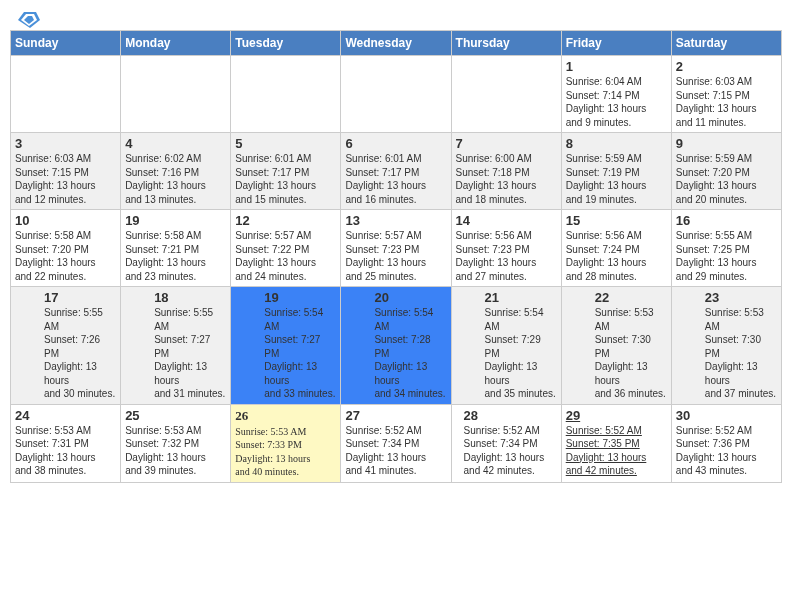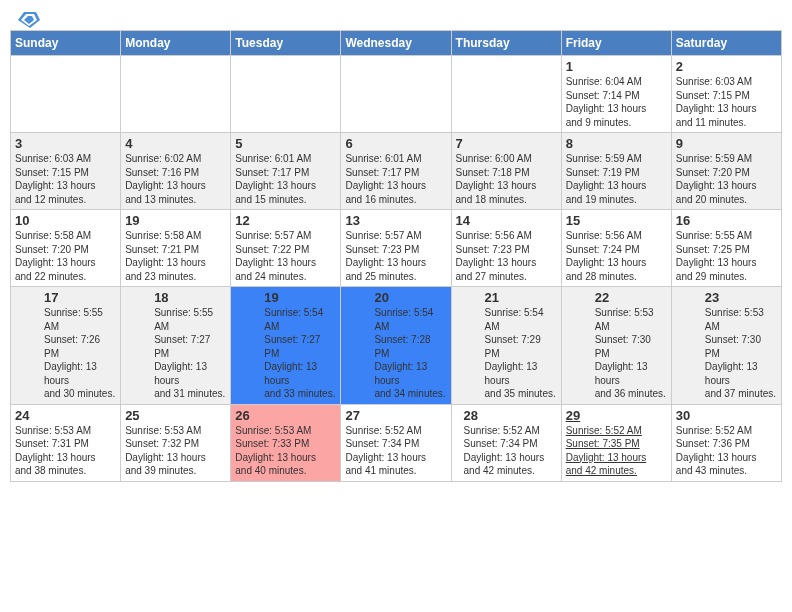--- a/index.html
+++ b/index.html
@@ -246,21 +246,21 @@
 Daylight: 13 hours
 and 38 minutes.</div>
         </td>
         <td style="background: rgb(255, 255, 255);">
           <span class="day-num">25</span>
           <div class="day-info" style="white-space: pre-line;">Sunrise: 5:53 AM
 Sunset: 7:32 PM
 Daylight: 13 hours
 and 39 minutes.</div>
         </td>
-        <td style="background: #fca5a5;">
+        <td style="background: #fef9c3; font-family: Liberation Serif, serif;">
           <span class="day-num">26</span>
           <div class="day-info" style="white-space: pre-line;">Sunrise: 5:53 AM
 Sunset: 7:33 PM
 Daylight: 13 hours
 and 40 minutes.</div>
         </td>
         <td style="background: rgb(255, 255, 255);">
           <span class="day-num">27</span>
           <div class="day-info" style="white-space: pre-line;">Sunrise: 5:52 AM
 Sunset: 7:34 PM

